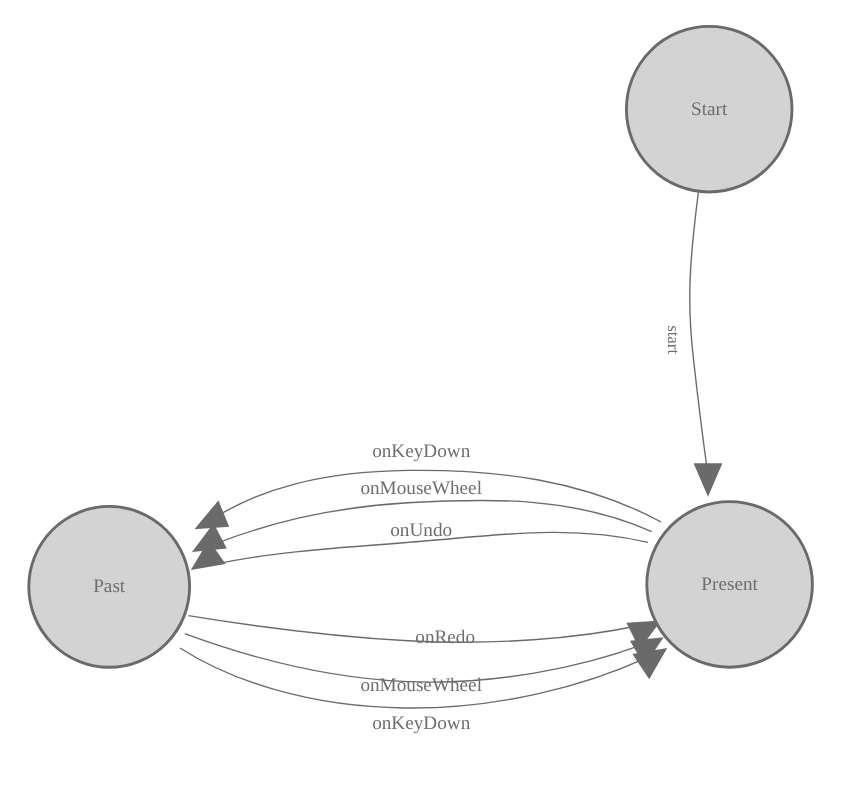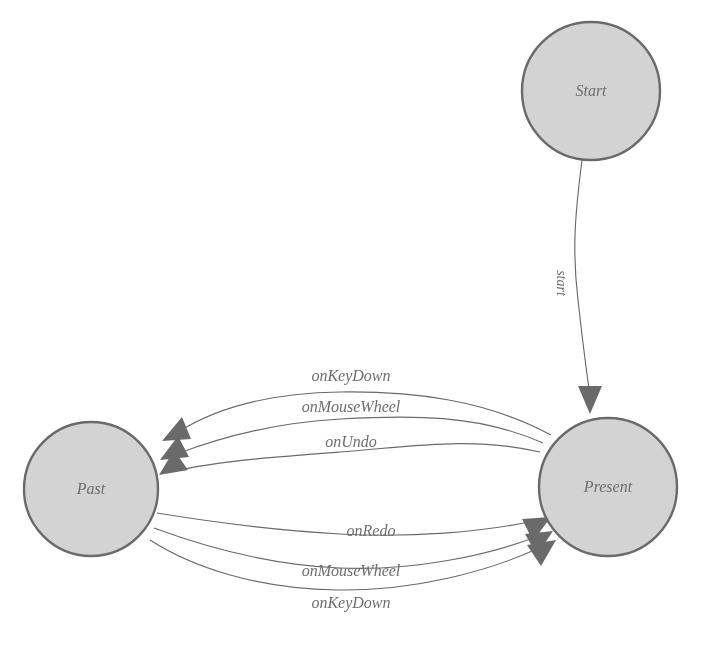--- a/index.html
+++ b/index.html
@@ -10,21 +10,20 @@
   }
   body {
     font-family: "Liberation Serif", "DejaVu Serif", serif;
   }
   #diagram-root {
     position: relative;
     width: 721px;
     height: 670px;
     background: #ffffff;
     overflow: hidden;
-    font-style: italic;
   }
   #diagram-svg {
     display: block;
     width: 721px;
     height: 670px;
   }
   .node-circle {
     fill: #d3d3d3;
     stroke: #6a6a6a;
     stroke-width: 2.4;

